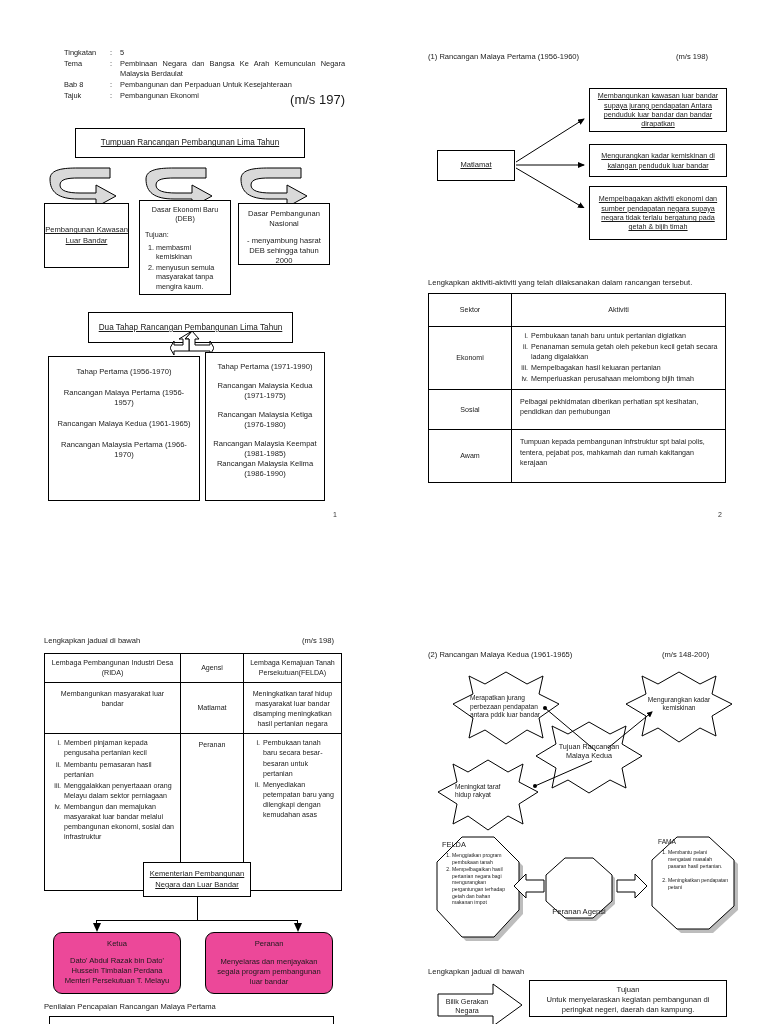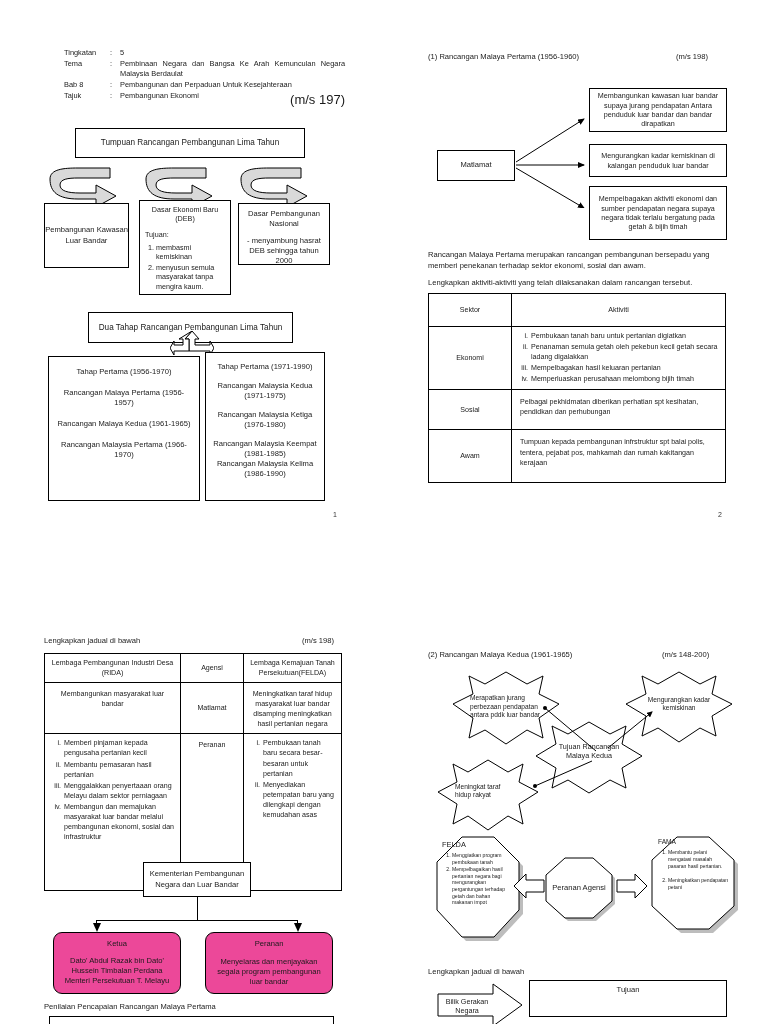--- a/index.html
+++ b/index.html
@@ -13,21 +13,21 @@
   }
   .page{position:absolute;inset:0;}
   
   .abs{position:absolute;}
   .box{border:1px solid #000;background:#fff;box-sizing:border-box;}
   .ctr{text-align:center;}
   .t65{font-size:6.6px;line-height:1.28;}
   .t7{font-size:7.2px;line-height:1.3;}
   .t75{font-size:7.6px;line-height:1.32;}
   .t8{font-size:8.2px;line-height:1.35;}
-  .flexmid{display:flex;align-items:center;justify-content:center;}
+  .flexmid{display:flex;align-items:center;justify-content:center;text-decoration:underline;}
   .flexmid>div{width:100%;}
   
   .hdr-row{display:flex;font-size:7.4px;line-height:1.45;}
   .hdr-k{width:46px;flex:none;margin-left:24px;}
   .hdr-c{width:10px;flex:none;}
   .hdr-v{flex:1;}
   .hdr-ms{position:absolute;right:0;font-size:13px;}
   
   table.tbl{border-collapse:collapse;width:100%;background:#fff;}
   table.tbl td,table.tbl th{border:1px solid #000;padding:4px 5px;
@@ -172,21 +172,20 @@
 <div class="abs box flexmid ctr t7" style="left:589px;top:88px;width:138px;height:44px;padding:3px 5px;">
   <div>Membangunkan kawasan luar bandar supaya jurang pendapatan Antara penduduk luar bandar dan bandar dirapatkan</div>
 </div>
 <div class="abs box flexmid ctr t7" style="left:589px;top:144px;width:138px;height:33px;padding:3px 5px;">
   <div>Mengurangkan kadar kemiskinan di kalangan penduduk luar bandar</div>
 </div>
 <div class="abs box flexmid ctr t7" style="left:589px;top:186px;width:138px;height:54px;padding:3px 5px;">
   <div>Mempelbagakan aktiviti ekonomi dan sumber pendapatan negara supaya negara tidak terlalu bergatung pada getah &amp; bijih timah</div>
 </div>
 
-<div class="abs t75" style="left:428px;top:249px;width:300px;line-height:1.5;">Rancangan Malaya Pertama merupakan rancangan pembangunan bersepadu yang memberi penekanan terhadap sektor ekonomi, sosial dan awam.</div>
 <div class="abs t75" style="left:428px;top:278px;width:300px;">Lengkapkan aktiviti-aktiviti yang telah dilaksanakan dalam rancangan tersebut.</div>
 
 <div class="abs" style="left:428px;top:293px;width:298px;">
   <table class="tbl">
     <tbody>
           <tr>
       <th style="width:72px;height:24px;">Sektor</th>
       <th>Aktiviti</th>
     </tr>
     <tr>
@@ -341,21 +340,21 @@
   <li>Menggiatkan program pembukaan tanah</li>
   <li>Mempelbagaikan hasil pertanian negara bagi mengurangkan pergantungan terhadap getah dan bahan makanan impot</li>
 </ol>
 
 <div class="poly" style="left:543px;top:855px;">
   <svg width="72" height="66" viewBox="0 0 72 66">
     <polygon points="22,3 50,3 69,20 69,46 50,63 22,63 3,46 3,20" fill="#bdbdbd" stroke="none" transform="translate(3,3)"></polygon>
     <polygon points="22,3 50,3 69,20 69,46 50,63 22,63 3,46 3,20" fill="#fff" stroke="#000" stroke-width="1"></polygon>
   </svg>
 </div>
-<div class="polytxt t75 ctr" style="left:546px;top:868px;width:66px;height:40px;">
+<div class="polytxt t75 ctr" style="left:546px;top:892px;width:66px;height:40px;">
   <span>Peranan Agensi</span>
 </div>
 
 <svg class="abs" style="left:513px;top:873px;width:32px;height:26px;" viewBox="0 0 32 26">
   <path d="M31,7 L13,7 L13,1 L1,13 L13,25 L13,19 L31,19 Z" fill="#fff" stroke="#000" stroke-width="1"></path>
 </svg>
 <svg class="abs" style="left:616px;top:873px;width:32px;height:26px;" viewBox="0 0 32 26">
   <path d="M1,7 L19,7 L19,1 L31,13 L19,25 L19,19 L1,19 Z" fill="#fff" stroke="#000" stroke-width="1"></path>
 </svg>
 
@@ -375,15 +374,16 @@
 
 <svg class="abs" style="left:437px;top:983px;width:86px;height:44px;" viewBox="0 0 86 44">
   <path d="M1,11 L56,11 L56,1 L85,22 L56,43 L56,33 L1,33 Z" fill="#fff" stroke="#000" stroke-width="1"></path>
 </svg>
 <div class="polytxt t7 ctr" style="left:441px;top:996px;width:52px;height:20px;">
   <span>Bilik Gerakan Negara</span>
 </div>
 
 <div class="abs box ctr t75" style="left:529px;top:980px;width:198px;height:37px;padding:4px 6px;">
   <div>Tujuan</div>
+  <div>Untuk menyelaraskan kegiatan pembangunan di peringkat negeri, daerah dan kampung.</div>
 </div>
 
 </div>
 
 </body></html>

